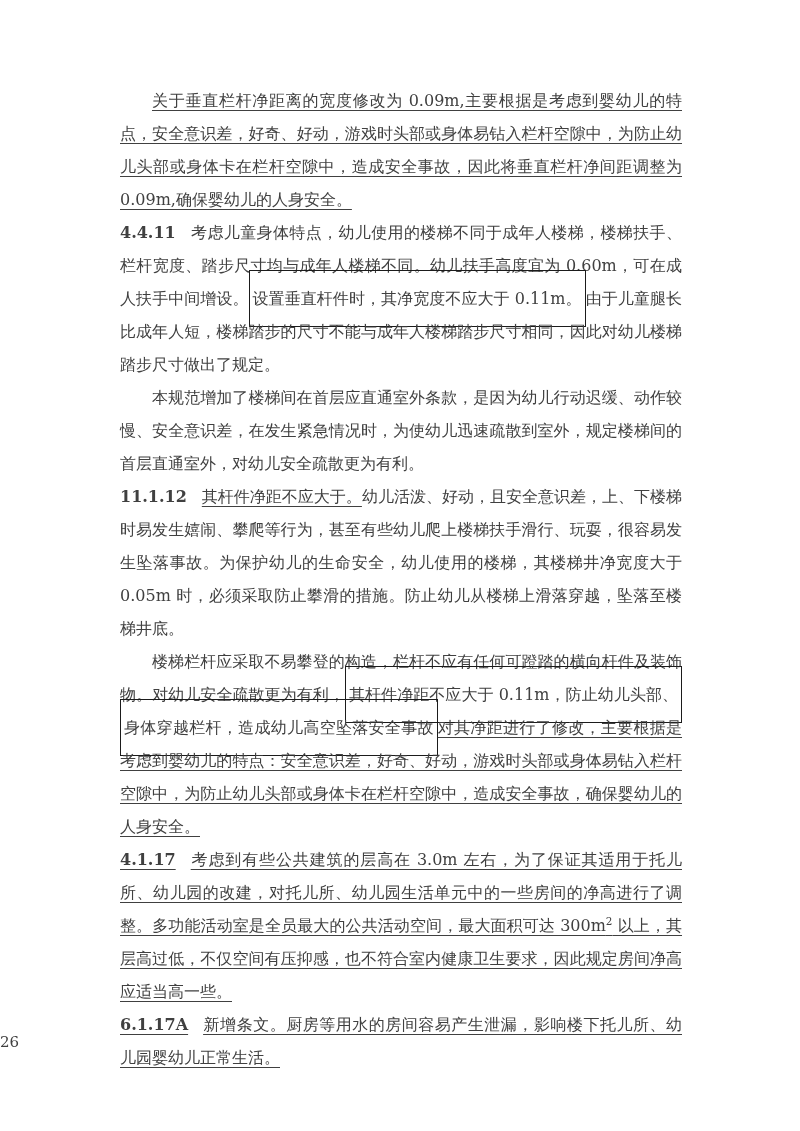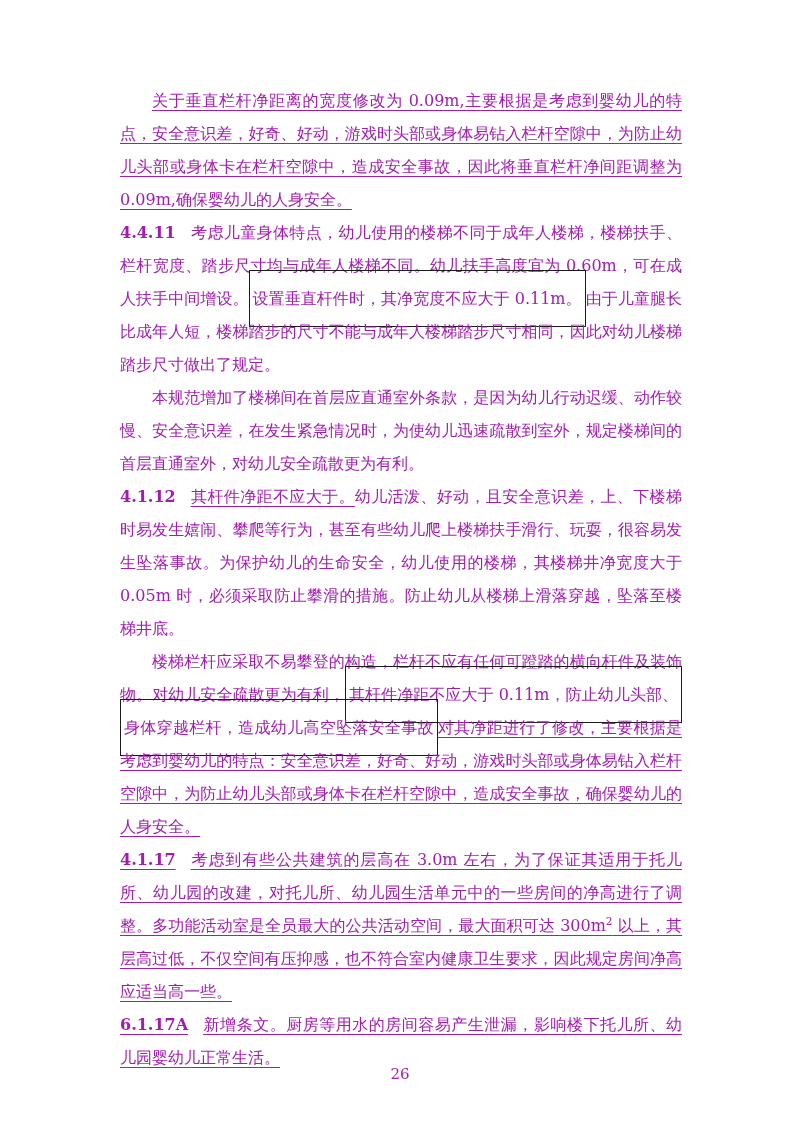--- a/index.html
+++ b/index.html
@@ -3,21 +3,21 @@
 <meta charset="utf-8">
 <style>
   html, body { margin: 0; padding: 0; background: #ffffff; }
   .page {
     position: relative;
     width: 773px;
     height: 1131px;
     background: #ffffff;
     overflow: hidden;
     font-family: "DejaVu Serif", "Liberation Serif", serif;
-    color: #a21caf;
+    color: #404040;
   }
   .content {
     position: absolute;
     left: 120px;
     top: 84px;
     width: 562px;
     font-size: 16px;
     line-height: 33px;
     text-align: justify;
   }
@@ -41,39 +41,39 @@
   }
   .sup {
     font-size: 0.65em;
     vertical-align: super;
     line-height: 0;
   }
   .pageno {
     position: absolute;
     left: 0;
     width: 800px;
-    top: 1064px;
-    text-align: center;
+    top: 1032px;
+    text-align: left;
     font-size: 15px;
     line-height: 20px;
   }
 </style>
 </head>
 <body>
 
 <div class="page">
   <div class="content">
 
     <p class="indent"><span class="u">关于垂直栏杆净距离的宽度修改为 0.09m,主要根据是考虑到婴幼儿的特点，安全意识差，好奇、好动，游戏时头部或身体易钻入栏杆空隙中，为防止幼儿头部或身体卡在栏杆空隙中，造成安全事故，因此将垂直栏杆净间距调整为 0.09m,确保婴幼儿的人身安全。</span></p>
 
     <p><span class="num">4.4.11</span><span>考虑儿童身体特点，幼儿使用的楼梯不同于成年人楼梯，楼梯扶手、栏杆宽度、踏步尺寸均与成年人楼梯不同。幼儿扶手高度宜为 0.60m，可在成人扶手中间增设。</span><span class="box">设置垂直杆件时，其净宽度不应大于 0.11m。</span><span>由于儿童腿长比成年人短，楼梯踏步的尺寸不能与成年人楼梯踏步尺寸相同，因此对幼儿楼梯踏步尺寸做出了规定。</span></p>
 
     <p class="indent"><span>本规范增加了楼梯间在首层应直通室外条款，是因为幼儿行动迟缓、动作较慢、安全意识差，在发生紧急情况时，为使幼儿迅速疏散到室外，规定楼梯间的首层直通室外，对幼儿安全疏散更为有利。</span></p>
 
-    <p><span class="num">4.1.12</span><span class="u">其杆件净距不应大于。</span><span>幼儿活泼、好动，且安全意识差，上、下楼梯时易发生嬉闹、攀爬等行为，甚至有些幼儿爬上楼梯扶手滑行、玩耍，很容易发生坠落事故。为保护幼儿的生命安全，幼儿使用的楼梯，其楼梯井净宽度大于 0.05m 时，必须采取防止攀滑的措施。防止幼儿从楼梯上滑落穿越，坠落至楼梯井底。</span></p>
+    <p><span class="num">11.1.12</span><span class="u">其杆件净距不应大于。</span><span>幼儿活泼、好动，且安全意识差，上、下楼梯时易发生嬉闹、攀爬等行为，甚至有些幼儿爬上楼梯扶手滑行、玩耍，很容易发生坠落事故。为保护幼儿的生命安全，幼儿使用的楼梯，其楼梯井净宽度大于 0.05m 时，必须采取防止攀滑的措施。防止幼儿从楼梯上滑落穿越，坠落至楼梯井底。</span></p>
 
     <p class="indent"><span>楼梯栏杆应采取不易攀登的构造，栏杆不应有任何可蹬踏的横向杆件及装饰物。对幼儿安全疏散更为有利，</span><span class="box">其杆件净距不应大于 0.11m，防止幼儿头部、身体穿越栏杆，造成幼儿高空坠落安全事故</span><span class="u">对其净距进行了修改，主要根据是考虑到婴幼儿的特点：安全意识差，好奇、好动，游戏时头部或身体易钻入栏杆空隙中，为防止幼儿头部或身体卡在栏杆空隙中，造成安全事故，确保婴幼儿的人身安全。</span></p>
 
     <p><span class="num u">4.1.17</span><span class="u"><span>考虑到有些公共建筑的层高在 3.0m 左右，为了保证其适用于托儿所、幼儿园的改建，对托儿所、幼儿园生活单元中的一些房间的净高进行了调整。多功能活动室是全员最大的公共活动空间，最大面积可达 300m</span><span class="sup">2</span><span> 以上，其层高过低，不仅空间有压抑感，也不符合室内健康卫生要求，因此规定房间净高应适当高一些。</span></span></p>
 
     <p><span class="num u">6.1.17A</span><span class="u">新增条文。厨房等用水的房间容易产生泄漏，影响楼下托儿所、幼儿园婴幼儿正常生活。</span></p>
 
   </div>
 
   <div class="pageno">26</div>

